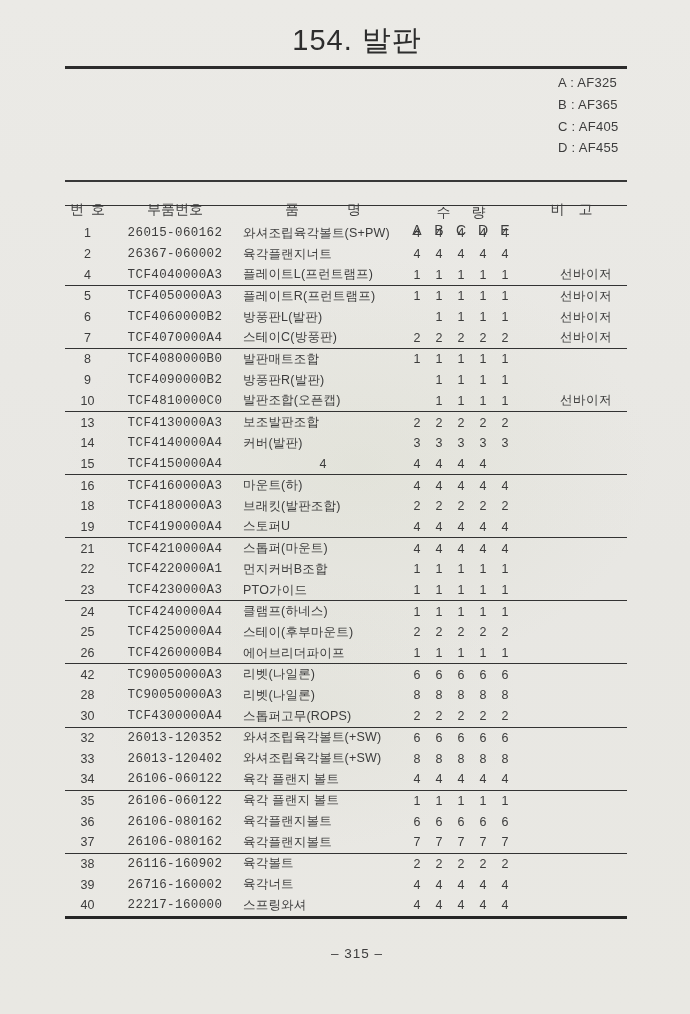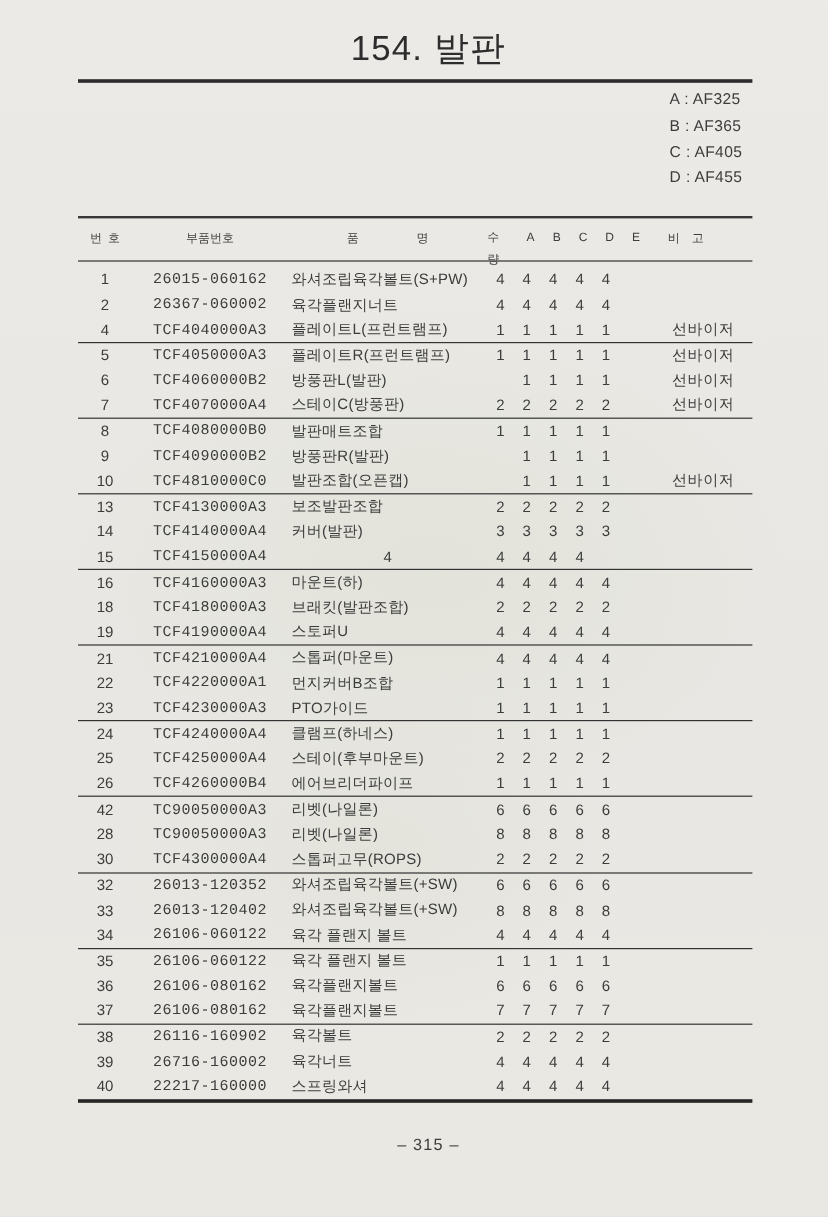--- a/index.html
+++ b/index.html
@@ -22,28 +22,28 @@
     letter-spacing:1px;color:#2d2d2d;padding-left:12px;
   }
   .rule{position:absolute;left:65px;width:562px;background:#2c2c2c;}
   .rule-title{top:66px;height:3px;}
   .rule-header-top{top:180px;height:1.5px;background:#383838;}
   .legend{
     position:absolute;left:510px;top:72px;width:150px;
     font-size:13px;line-height:21.8px;color:#3d3d3d;letter-spacing:0.3px;margin-left:48px;
   }
   .table-header{
-    position:absolute;left:65px;top:181.5px;width:562px;height:36px;
+    position:absolute;left:65px;top:181.5px;width:562px;height:24px;
     box-sizing:border-box;border-bottom:1.5px solid #333;
     display:grid;grid-template-columns:45px 130px 166px 110px 1fr;
-    font-size:10px;color:#3d3d3d;
+    font-size:14px;color:#3d3d3d;
   }
   .th{display:flex;align-items:center;justify-content:center;}
   .th-name{gap:48px;}
-  .th-qty{flex-direction:row;justify-content:flex-start;gap:0;}
+  .th-qty{flex-direction:column;justify-content:center;gap:0;margin-top:21px;}
   .th-qty .qty-label{height:18px;line-height:18px;}
   .qty-letters{display:grid;grid-template-columns:repeat(5,22px);height:18px;line-height:18px;}
   .qty-letters span{text-align:center;}
   .table-body{position:absolute;left:65px;top:223px;width:562px;}
   .group{border-bottom:1.5px solid #333;}
   .group:last-child{border-bottom:3px solid #262626;}
   .row{
     display:grid;grid-template-columns:45px 130px 166px 22px 22px 22px 22px 22px 1fr;
     height:20.7px;align-items:center;font-size:12.5px;color:#3c3c3c;
   }

